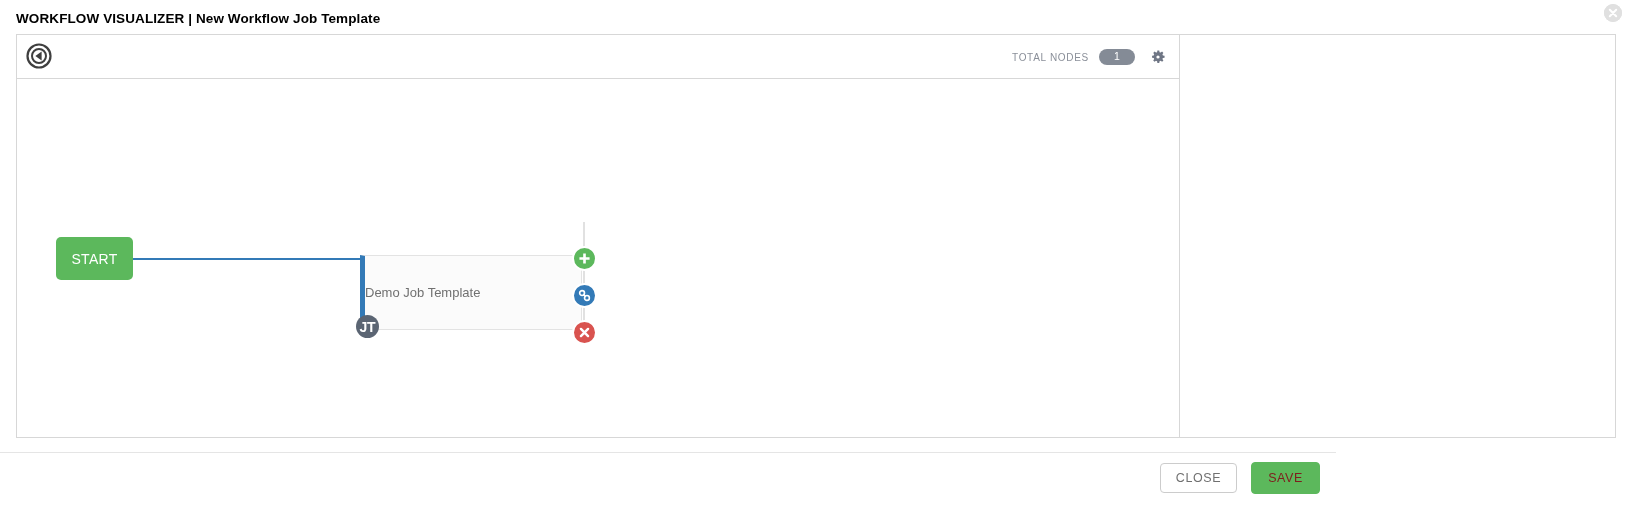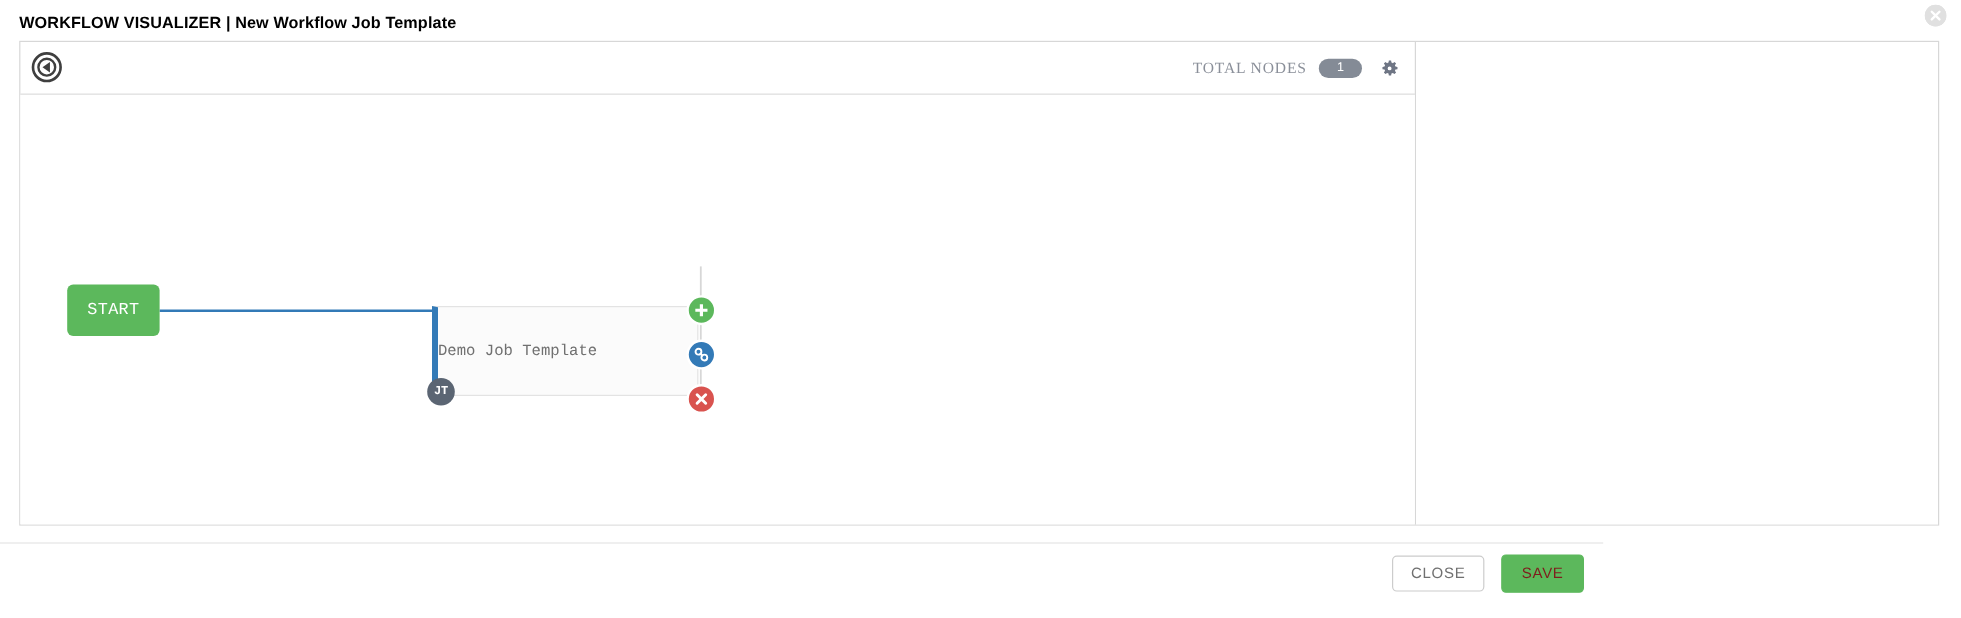--- a/index.html
+++ b/index.html
@@ -92,24 +92,23 @@
   .header-right {
     position: absolute;
     right: 12px;
     top: 0;
     height: 44px;
     display: flex;
     align-items: center;
     gap: 10px;
   }
   .total-nodes-label {
-    font-size: 13px;
+    font-size: 10px;
     color: #8a8f99;
     letter-spacing: 0.7px;
-    font-family: Liberation Serif, serif;
   }
   .node-count-badge {
     display: inline-block;
     min-width: 18px;
     padding: 2px 9px 3px;
     border-radius: 9px;
     background: #848b96;
     color: #ffffff;
     font-size: 10.5px;
     text-align: center;
@@ -121,21 +120,20 @@
     cursor: pointer;
     margin-left: 4px;
   }
 
   
   .canvas-body {
     flex: 1;
     position: relative;
     background: #ffffff;
     overflow: hidden;
-    font-family: Liberation Mono, monospace;
   }
   .canvas-svg {
     position: absolute;
     left: 0;
     top: 0;
   }
 
   
   .start-node {
     position: absolute;
@@ -178,21 +176,21 @@
 
   .jt-badge {
     position: absolute;
     left: 339px;
     top: 236px;
     width: 23px;
     height: 23px;
     border-radius: 50%;
     background: #5b6573;
     color: #ffffff;
-    font-size: 10px;
+    font-size: 14px;
     font-weight: bold;
     display: flex;
     align-items: center;
     justify-content: center;
     letter-spacing: -0.2px;
     cursor: pointer;
   }
 
   .node-action {
     position: absolute;

